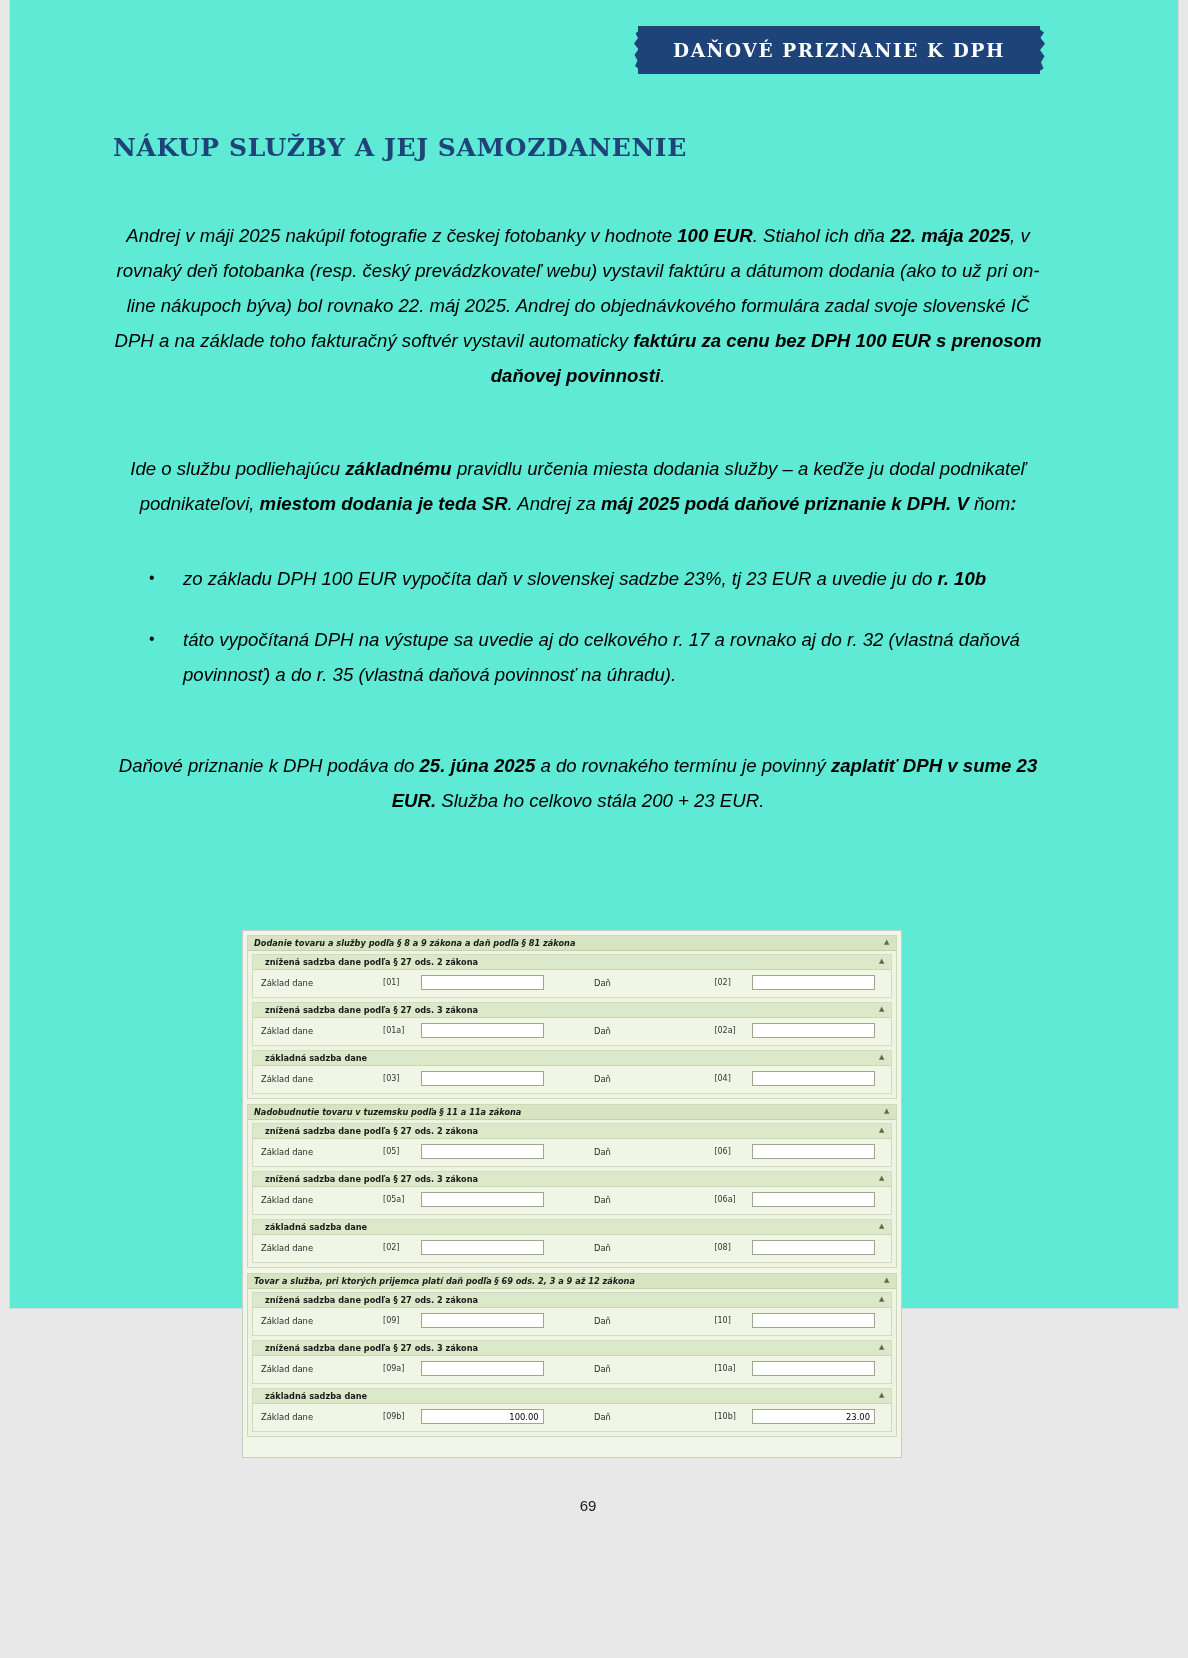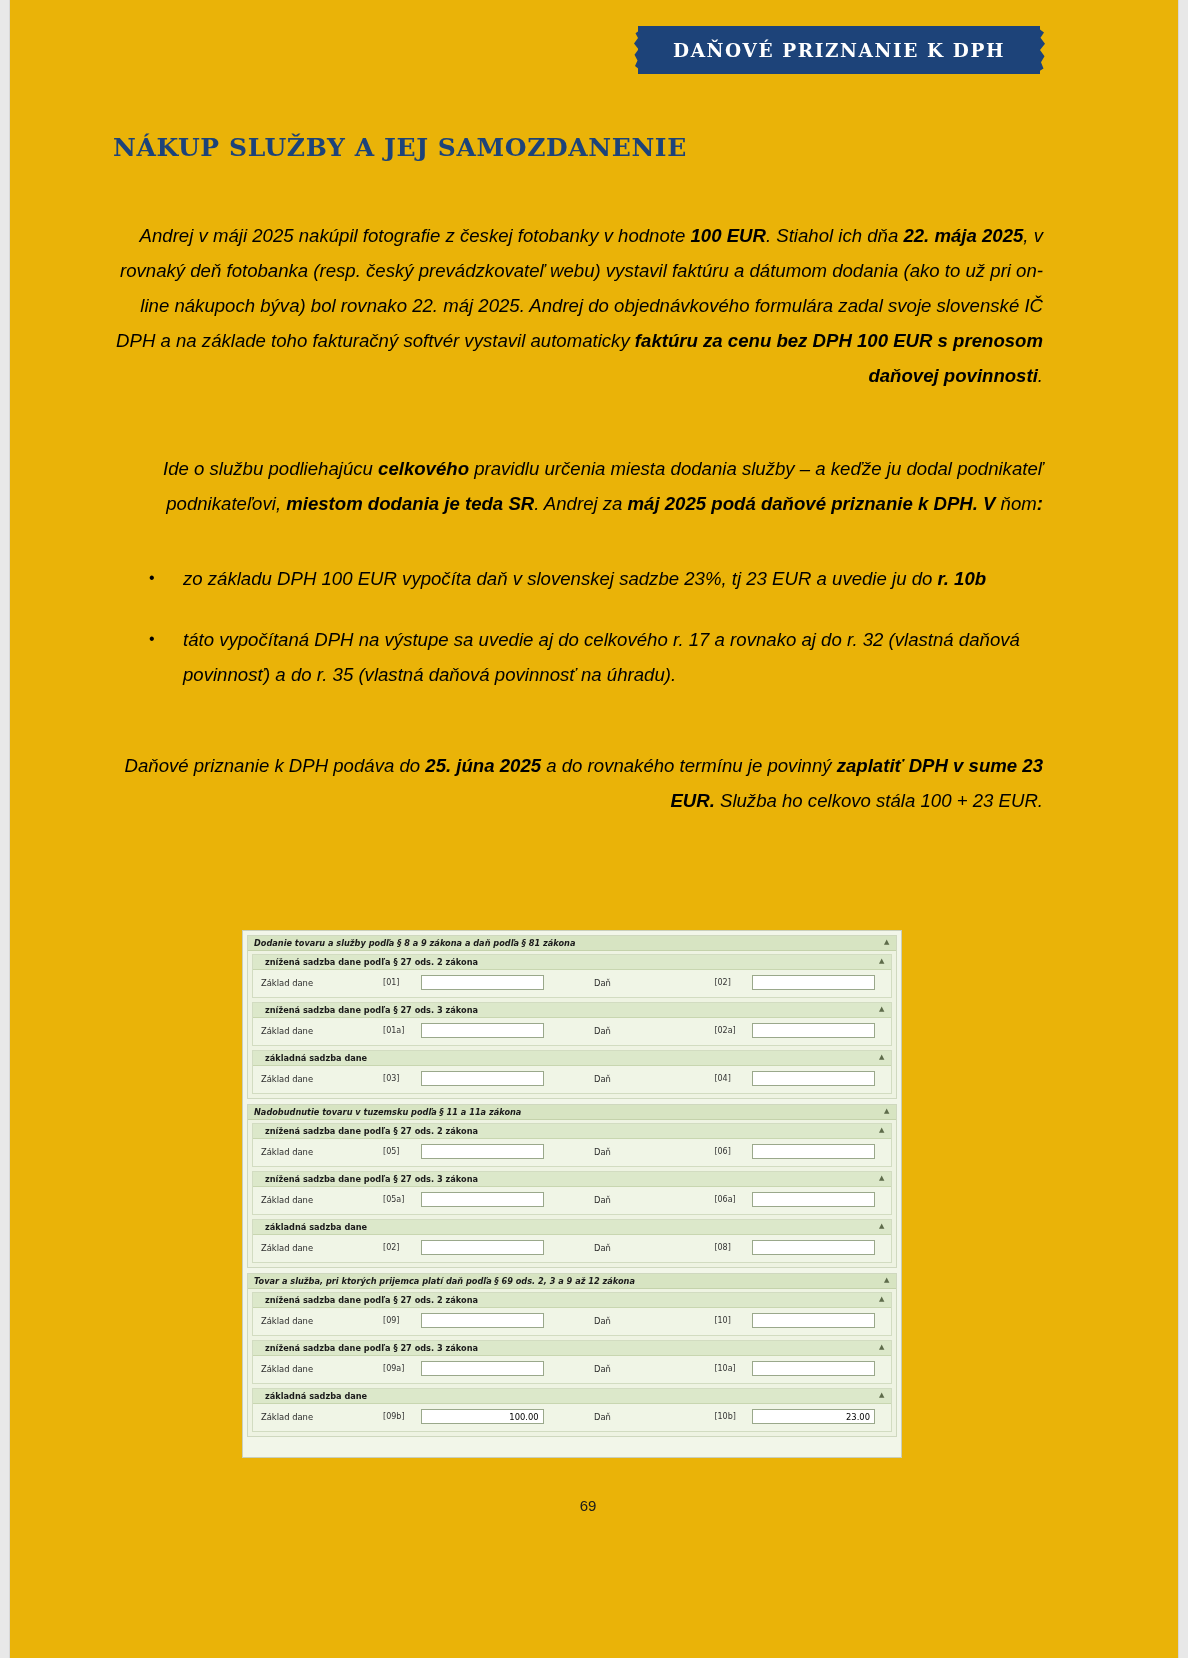--- a/index.html
+++ b/index.html
@@ -10,22 +10,22 @@
     background: #e8e8e8;
     font-family: "Liberation Sans", sans-serif;
     position: relative;
     overflow: hidden;
   }
   .page {
     position: absolute;
     left: 10px;
     top: 0;
     width: 1168px;
-    height: 1658px;
-    background: #eab308;
+    height: 1308px;
+    background: #5eead4;
     box-shadow: 0 0 0 1px #d8d8d8;
   }
 
   
   .header-banner {
     position: absolute;
     left: 628px;
     top: 26px;
     width: 402px;
     height: 48px;
@@ -81,21 +81,21 @@
   .content {
     position: absolute;
     left: 103px;
     top: 218px;
     width: 930px;
     font-size: 18.6px;
     line-height: 35px;
     color: #000000;
     font-style: italic;
   }
-  .content p { margin: 0 0 40px 0; text-align: right; }
+  .content p { margin: 0 0 40px 0; text-align: center; }
   .content p.tight { margin-bottom: 0; }
   .content b { font-weight: bold; font-style: italic; }
 
   ul.bullets {
     list-style: none;
     margin: 0 0 0 0;
     padding: 0;
   }
   ul.bullets li {
     position: relative;
@@ -221,30 +221,30 @@
   </div>
 
   <div class="page-title">NÁKUP SLUŽBY A JEJ SAMOZDANENIE</div>
 
   <div class="content">
 
     <p><span>Andrej v máji 2025 nakúpil fotografie z českej fotobanky v hodnote </span><b>100 EUR</b><span>. Stiahol ich dňa </span><b>22. mája 2025</b><span>, v rovnaký deň fotobanka (resp. český prevádzkovateľ webu) vystavil faktúru a dátumom dodania (ako to už pri on-line nákupoch býva) bol rovnako 22. máj 2025. Andrej do objednávkového formulára zadal svoje slovenské IČ DPH a na základe toho fakturačný softvér vystavil automaticky </span><b>faktúru za cenu bez DPH 100 EUR s prenosom daňovej povinnosti</b><span>.</span></p>
 
     <div class="spacer-a"></div>
 
-    <p><span>Ide o službu podliehajúcu </span><b>celkového</b><span> pravidlu určenia miesta dodania služby – a keďže ju dodal podnikateľ podnikateľovi, </span><b>miestom dodania je teda SR</b><span>. Andrej za </span><b>máj 2025 podá daňové priznanie k DPH. V</b><span> ňom</span><b>:</b></p>
+    <p><span>Ide o službu podliehajúcu </span><b>základnému</b><span> pravidlu určenia miesta dodania služby – a keďže ju dodal podnikateľ podnikateľovi, </span><b>miestom dodania je teda SR</b><span>. Andrej za </span><b>máj 2025 podá daňové priznanie k DPH. V</b><span> ňom</span><b>:</b></p>
 
     <ul class="bullets">
       <li><span>zo základu DPH 100 EUR vypočíta daň v slovenskej sadzbe 23%, tj 23 EUR a uvedie ju do </span><b>r. 10b</b><span></span></li>
       <li><span>táto vypočítaná DPH na výstupe sa uvedie aj do celkového r. 17 a rovnako aj do r. 32 (vlastná daňová povinnosť) a do r. 35 (vlastná daňová povinnosť na úhradu).</span><b></b><span></span></li>
     </ul>
 
     <div class="spacer-b"></div>
 
-    <p class="tight"><span>Daňové priznanie k DPH podáva do </span><b>25. júna 2025</b><span> a do rovnakého termínu je povinný </span><b>zaplatiť DPH v sume 23 EUR.</b><span> Služba ho celkovo stála 100 + 23 EUR.</span></p>
+    <p class="tight"><span>Daňové priznanie k DPH podáva do </span><b>25. júna 2025</b><span> a do rovnakého termínu je povinný </span><b>zaplatiť DPH v sume 23 EUR.</b><span> Služba ho celkovo stála 200 + 23 EUR.</span></p>
   </div>
 
   <div class="form-shot" id="form-shot">
       <div class="grp">
         <div class="grp-head"><span>Dodanie tovaru a služby podľa § 8 a 9 zákona a daň podľa § 81 zákona</span><span class="chev">▲</span></div>
         <div class="sub">
           <div class="sub-head"><span>znížená sadzba dane podľa § 27 ods. 2 zákona</span><span class="chev">▲</span></div>
           <div class="row">
             <div class="lbl">Základ dane</div>
             <div class="code">[01]</div>

